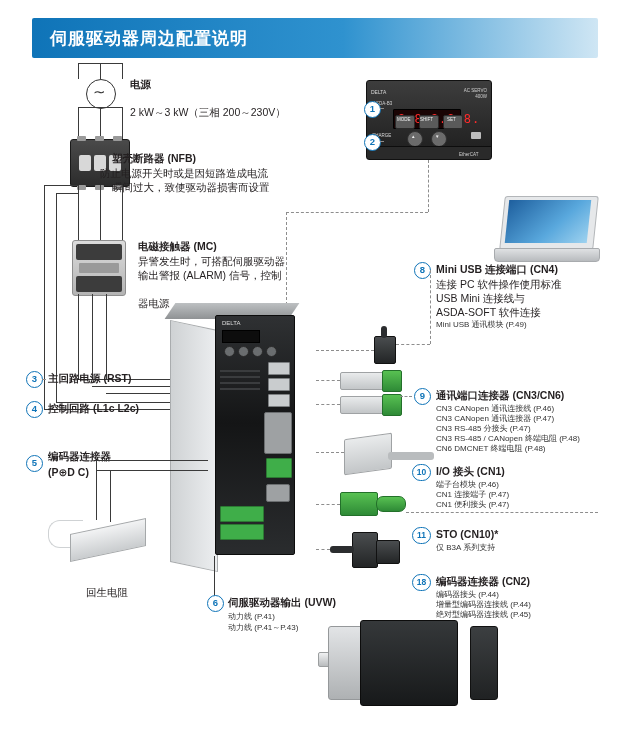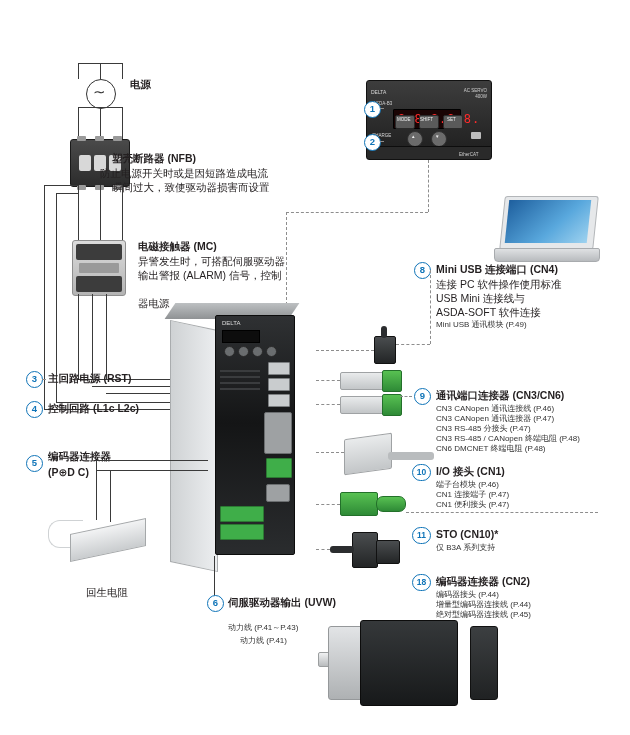--- a/index.html
+++ b/index.html
@@ -178,36 +178,40 @@
   .cable{position:absolute;background:#2b2d2f;border-radius:3px;}
   .cable.gray{background:#b9bcbe;}
 
   
 </style>
 </head>
 <body>
 
 <div class="page">
 
+  <div class="title-bar">
+    <div class="title-text">伺服驱动器周边配置说明</div>
+  </div>
 
   <div class="ac-circle" style="left:86px;top:79px;">
     <div class="ac-wave">∼</div>
   </div>
   <div class="ln v" style="left:100px;top:63px;height:16px;"></div>
   <div class="ln v" style="left:100px;top:107px;height:32px;"></div>
   <div class="ln h" style="left:78px;top:63px;width:44px;"></div>
   <div class="ln v" style="left:78px;top:63px;height:16px;"></div>
   <div class="ln v" style="left:122px;top:63px;height:16px;"></div>
   <div class="ln v" style="left:78px;top:107px;height:32px;"></div>
   <div class="ln v" style="left:122px;top:107px;height:32px;"></div>
   <div class="ln h" style="left:78px;top:107px;width:44px;"></div>
 
   <div class="lbl" style="left:130px;top:78px;width:230px;">
     <span class="bold">电源</span>
   </div>
+  <div class="lbl" style="left:130px;top:106px;width:240px;">2 kW～3 kW（三相 200～230V）</div>
 
   <div class="nfb" style="left:70px;top:139px;">
     <div class="term" style="left:6px;top:-4px;"></div>
     <div class="term" style="left:24px;top:-4px;"></div>
     <div class="term" style="left:42px;top:-4px;"></div>
     <div class="sw" style="left:8px;"></div>
     <div class="sw" style="left:23px;"></div>
     <div class="sw" style="left:38px;"></div>
     <div class="term" style="left:6px;bottom:-4px;"></div>
     <div class="term" style="left:24px;bottom:-4px;"></div>
@@ -350,21 +354,21 @@
 
   <div class="regen">
     <div class="wire"></div>
     <div class="body"></div>
   </div>
   <div class="lbl" style="left:86px;top:586px;">回生电阻</div>
 
   <div class="ln v" style="left:214px;top:556px;height:40px;"></div>
   <div class="num" style="left:207px;top:595px;">6</div>
   <div class="lbl bold" style="left:228px;top:596px;">伺服驱动器输出 (UVW)</div>
-  <div class="lbl xs" style="left:240px;top:612px;margin-top:24px;">动力线 (P.41)</div>
+  <div class="lbl xs" style="left:228px;top:612px;">动力线 (P.41)</div>
   <div class="lbl xs" style="left:228px;top:623px;">动力线 (P.41～P.43)</div>
 
   <div class="motor">
     <div class="shaft"></div>
     <div class="flange"></div>
     <div class="body"></div>
     <div class="cap"></div>
   </div>
 
   <div class="conn dark" style="left:374px;top:336px;width:20px;height:26px;"></div>

